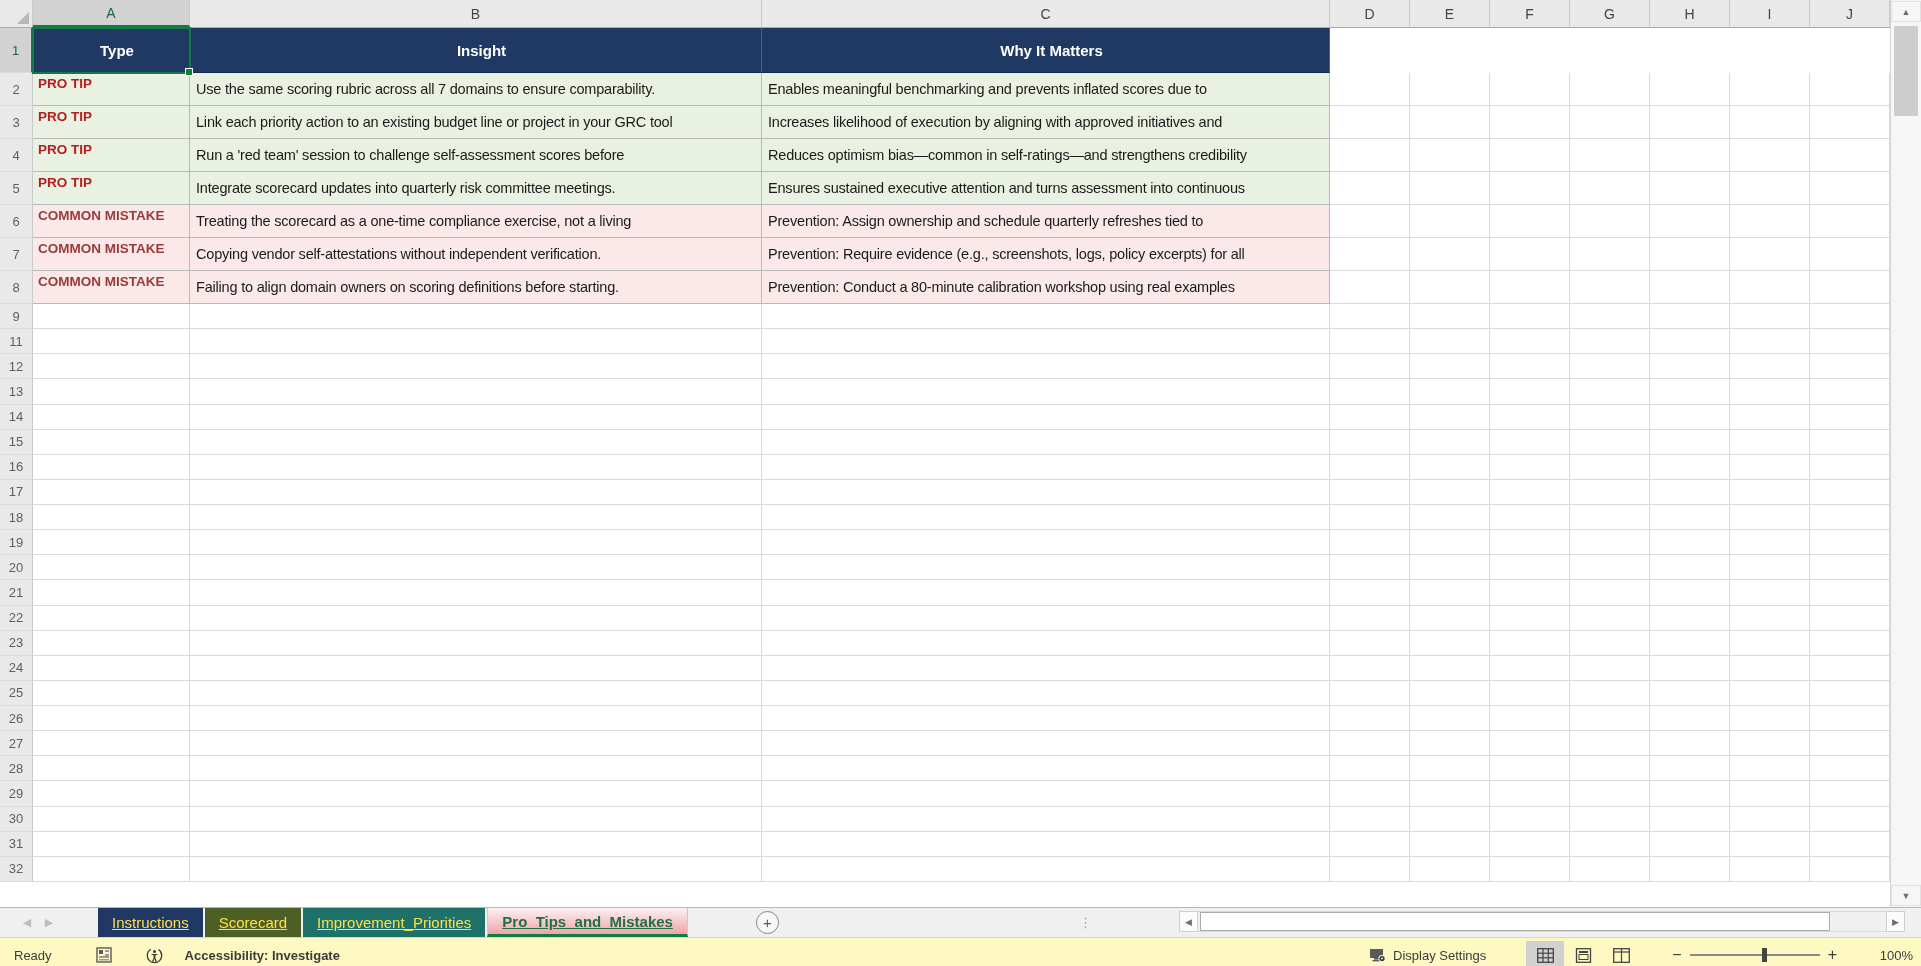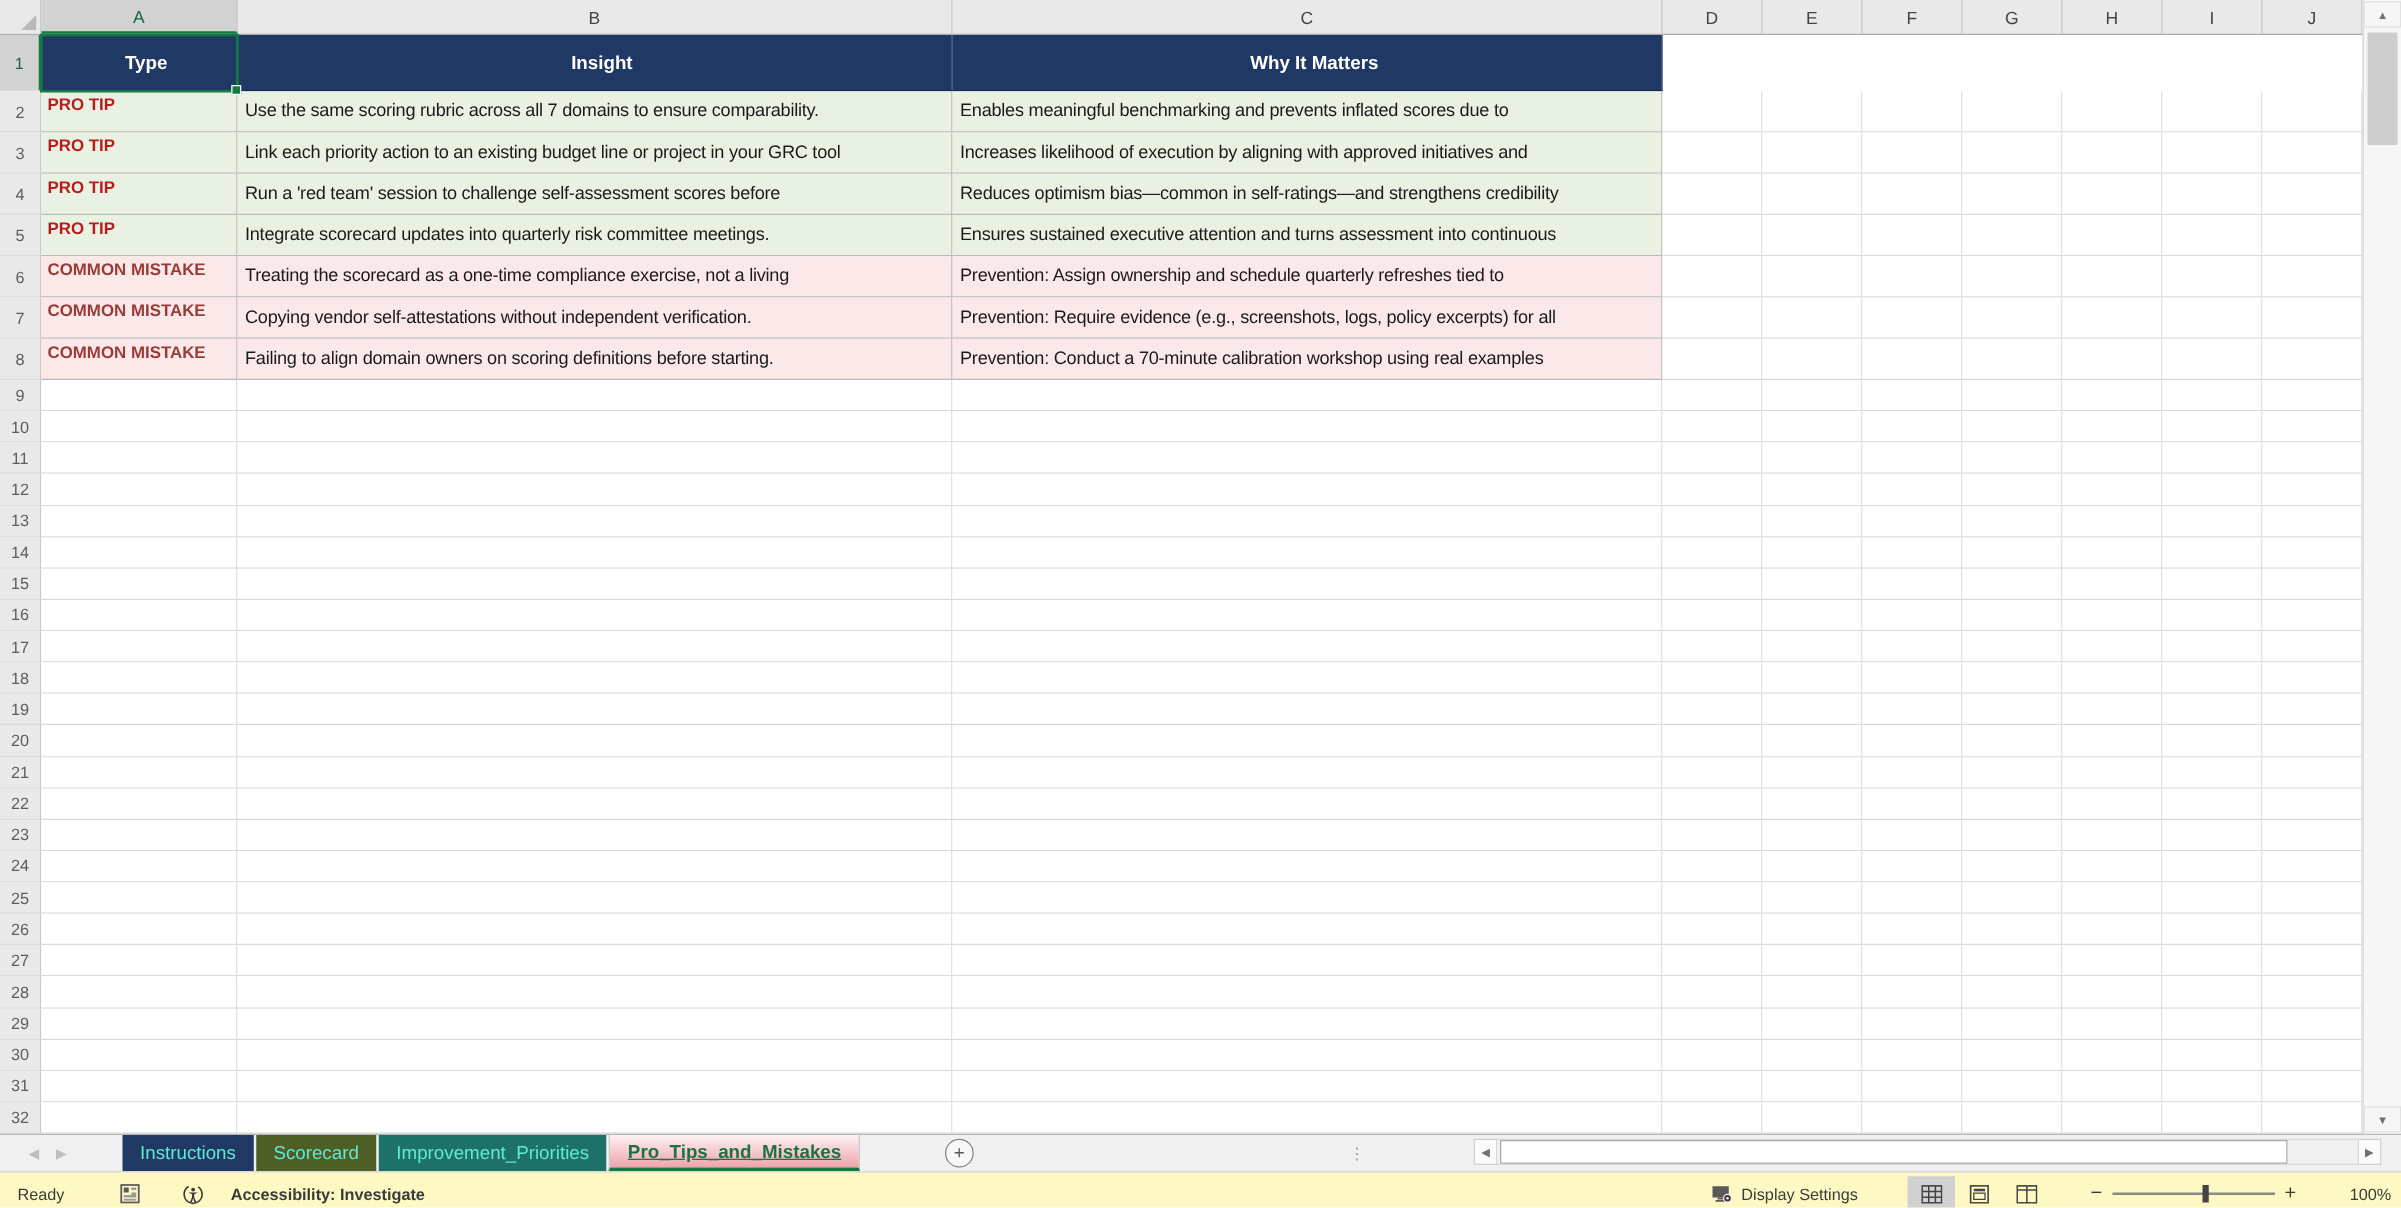--- a/index.html
+++ b/index.html
@@ -38,21 +38,21 @@
   .vscroll { position:absolute; left:1890px; top:0; width:31px; height:907px; background:#F6F6F6; border-left:1px solid #D4D4D4; }
   .varrow { position:absolute; left:0; width:30px; height:21px; display:flex; align-items:center; justify-content:center; font-size:9px; color:#707070; background:#F6F6F6; border:1px solid #E1E1E1; }
   .vup { top:1px; } .vdown { bottom:1px; }
   .vthumb { position:absolute; left:3px; top:26px; width:24px; height:90px; background:#CDCDCD; border-radius:1px; }
 
   
   .tabbar { position:absolute; top:907px; left:0; width:1921px; height:30px; background:#F0F0F0; border-top:1px solid #B7B7B7; display:flex; align-items:stretch; }
   .tabnav { width:22px; display:flex; align-items:center; justify-content:center; color:#BDBDBD; font-size:11px; }
   .tabnav:first-child { margin-left:16px; }
   .stabs { display:flex; align-items:stretch; margin-left:38px; }
-  .stab { display:flex; align-items:center; padding:0 14px; font-size:15px; color:#5eead4; margin-right:2px; cursor:default; }
+  .stab { display:flex; align-items:center; padding:0 14px; font-size:15px; color:#fde047; margin-right:2px; cursor:default;text-decoration:underline; }
   .stab.t-instructions { background:#1F3864; }
   .stab.t-scorecard { background:#4E5F26; }
   .stab.t-improvement { background:#1E7168; }
   .stab.active { background:linear-gradient(#FDF2F3, #EFA3AB); color:#1E7145; font-weight:bold; text-decoration:underline; border-bottom:3px solid #107C41; border-left:1px solid #C9C9C9; border-right:1px solid #C9C9C9; }
   .newsheet { width:23px; height:23px; border:1px solid #868686; border-radius:50%; margin:auto 0 auto 66px; display:flex; align-items:center; justify-content:center; color:#595959; font-size:15px; background:#F8F8F8; }
   .grip { margin:auto 0 auto 300px; color:#9A9A9A; font-size:13px; letter-spacing:1px; }
   .hscroll { position:absolute; left:1179px; top:911px; width:726px; height:21px; display:flex; align-items:stretch; }
   .harrow { width:19px; background:#FBFBFB; border:1px solid #CFCFCF; display:flex; align-items:center; justify-content:center; font-size:9px; color:#707070; }
   .htrack { flex:1; background:#F0F0F0; border-top:1px solid #D9D9D9; border-bottom:1px solid #D9D9D9; position:relative; }
   .hthumb { position:absolute; left:2px; top:0; bottom:0; width:630px; background:#FFFFFF; border:1px solid #ABABAB; }
@@ -182,46 +182,33 @@
         <div class="cell wS h33"></div>
         <div class="cell wS h33"></div>
         <div class="cell wS h33"></div>
         <div class="cell wS h33"></div>
       </div>
 
     <div class="grow h33">
       <div class="rowh">8</div>
       <div class="cell tcell mistbg typelabel misttext wA h33">COMMON MISTAKE</div>
       <div class="cell tcell mistbg textcell wB h33">Failing to align domain owners on scoring definitions before starting.</div>
-      <div class="cell tcell mistbg textcell wC h33">Prevention: Conduct a 70-minute calibration workshop using real examples</div>
+      <div class="cell tcell mistbg textcell wC h33">Prevention: Conduct a 80-minute calibration workshop using real examples</div>
     <div class="cell wS h33"></div>
         <div class="cell wS h33"></div>
         <div class="cell wS h33"></div>
         <div class="cell wS h33"></div>
         <div class="cell wS h33"></div>
         <div class="cell wS h33"></div>
         <div class="cell wS h33"></div>
       </div>
 
     <div id="empty-rows">
         <div class="grow">
           <div class="rowh h25">9</div>
-          <div class="cell h25 wA"></div>
-          <div class="cell h25 wB"></div>
-          <div class="cell h25 wC"></div>
-          <div class="cell h25 wS"></div>
-          <div class="cell h25 wS"></div>
-          <div class="cell h25 wS"></div>
-          <div class="cell h25 wS"></div>
-          <div class="cell h25 wS"></div>
-          <div class="cell h25 wS"></div>
-          <div class="cell h25 wS"></div>
-        </div>
-        <div class="grow">
-          <div class="rowh h25">10</div>
           <div class="cell h25 wA"></div>
           <div class="cell h25 wB"></div>
           <div class="cell h25 wC"></div>
           <div class="cell h25 wS"></div>
           <div class="cell h25 wS"></div>
           <div class="cell h25 wS"></div>
           <div class="cell h25 wS"></div>
           <div class="cell h25 wS"></div>
           <div class="cell h25 wS"></div>
           <div class="cell h25 wS"></div>

